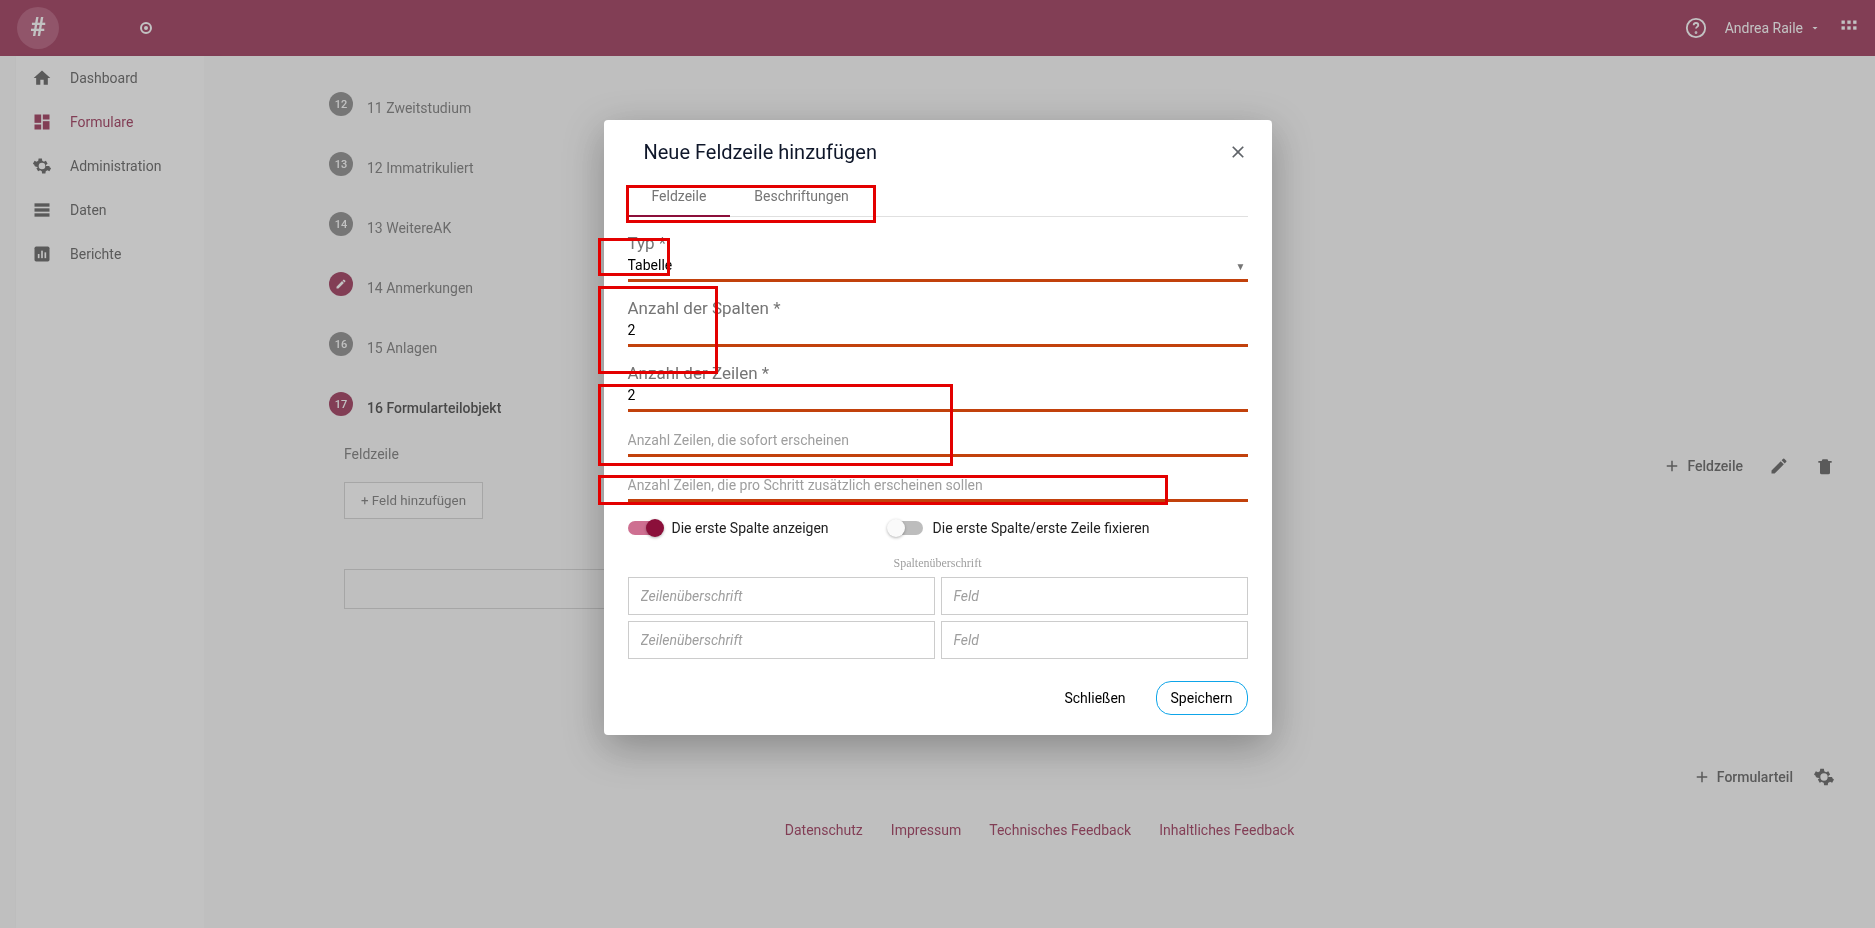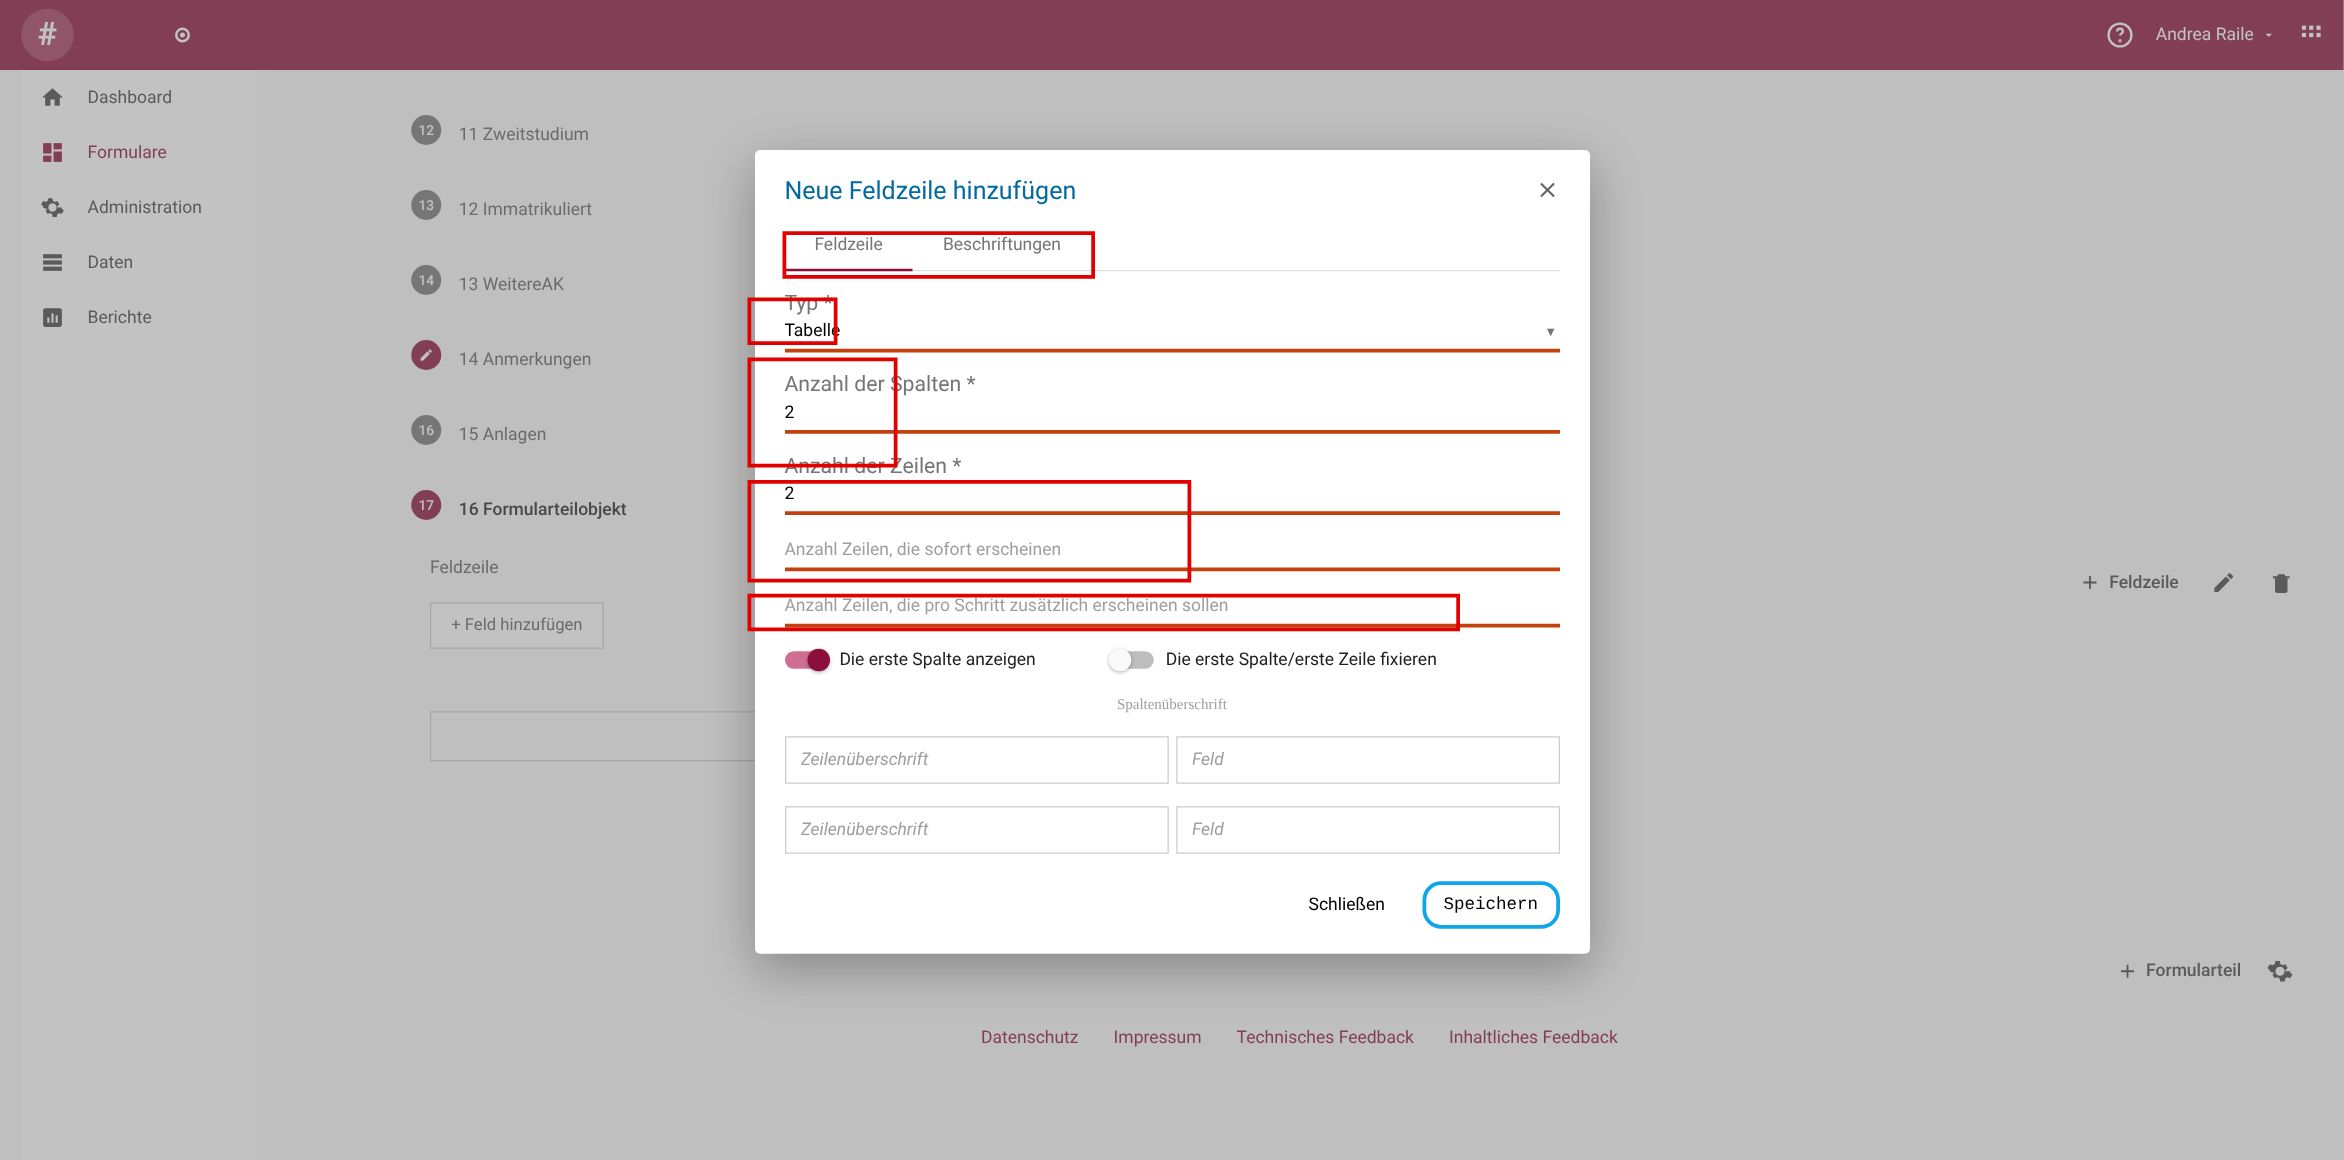--- a/index.html
+++ b/index.html
@@ -45,21 +45,21 @@
 
 .footer { position:absolute; bottom: 90px; left:50%; transform:translateX(-50%); display:flex; gap:28px; }
 .footer a { color:#8b0f3a; text-decoration:none; font-size:14px; }
 
 
 .overlay { position:fixed; inset:0; background:rgba(120,120,120,0.45); display:flex; align-items:flex-start; justify-content:center; padding-top: 120px; z-index: 50; }
 
 
 .dialog { background:#fff; width: 668px; border-radius:4px; box-shadow: 0 12px 40px rgba(0,0,0,0.3); padding: 20px 24px; }
 .dialog-head { display:flex; align-items:center; justify-content:space-between; margin-bottom: 8px; }
-.dialog-title { font-size:20px; font-weight:400; color:#0369a1; }
+.dialog-title { font-size:20px; font-weight:400; color:#0f172a;margin-left:16px; }
 .close-x { cursor:pointer; font-size:20px; color:#5f6368; }
 
 .tabs { display:flex; border-bottom:1px solid #e0e0e0; margin-top:12px; }
 .tab { padding: 12px 24px; color:#757575; cursor:pointer; font-size:14px; position:relative; }
 .tab.active::after { content:""; position:absolute; left:0; right:0; bottom:-1px; height:2px; background:#8b0f3a; }
 
 .form-field { position:relative; margin-top: 14px; }
 .form-field .flabel { font-size:17px; color:#757575; position:relative; top:2px; }
 .form-field select, .form-field input { width:100%; border:none; border-bottom:3px solid #c2410c; padding: 6px 0 6px 0; font-size:14px; background:transparent; outline:none; }
 .form-field input::placeholder { color:#9e9e9e; }
@@ -69,26 +69,26 @@
 .toggle { display:flex; align-items:center; gap:10px; font-size:14px; }
 .switch { width:34px; height:14px; border-radius:10px; position:relative; }
 .switch .knob { width:18px; height:18px; border-radius:50%; position:absolute; top:-2px; box-shadow:0 1px 3px rgba(0,0,0,0.3); }
 .switch.on { background:#ce6f91; }
 .switch.on .knob { right:-2px; background:#8b0f3a; }
 .switch.off { background:#bdbdbd; }
 .switch.off .knob { left:-2px; background:#fafafa; }
 
 .col-header { text-align:center; color:#9e9e9e; font-size:12px; margin-top:20px; margin-bottom:6px;font-family:Liberation Serif, serif; }
 .table-grid { display:grid; grid-template-columns: 1fr 1fr; gap:6px; }
-.table-grid input { border:1px solid #ccc; padding:10px 12px; font-size:14px; width:100%; color:#7f1d1d;margin-top:12px; }
+.table-grid input { border:1px solid #ccc; padding:10px 12px; font-size:14px; width:100%; color:#7f1d1d; }
 .table-grid input::placeholder { font-style:italic; color:#9e9e9e; }
 
 .dialog-actions { display:flex; justify-content:flex-end; gap:16px; margin-top:22px; }
 .dialog-actions button { padding:8px 14px; font-size:14px; cursor:pointer; border:none; background:transparent; }
-.dialog-actions .save { border:3px solid #0ea5e9; border-radius:15px;font-family:Liberation Mono, monospace; }
+.dialog-actions .save { border:1px solid #0ea5e9; border-radius:15px; }
 
 
 .redbox { position:absolute; border:3px solid #e30000; pointer-events:none; z-index:200; }
 
 svg { display:block; }
 </style>
 </head>
 <body>
 
 <div class="topbar">

